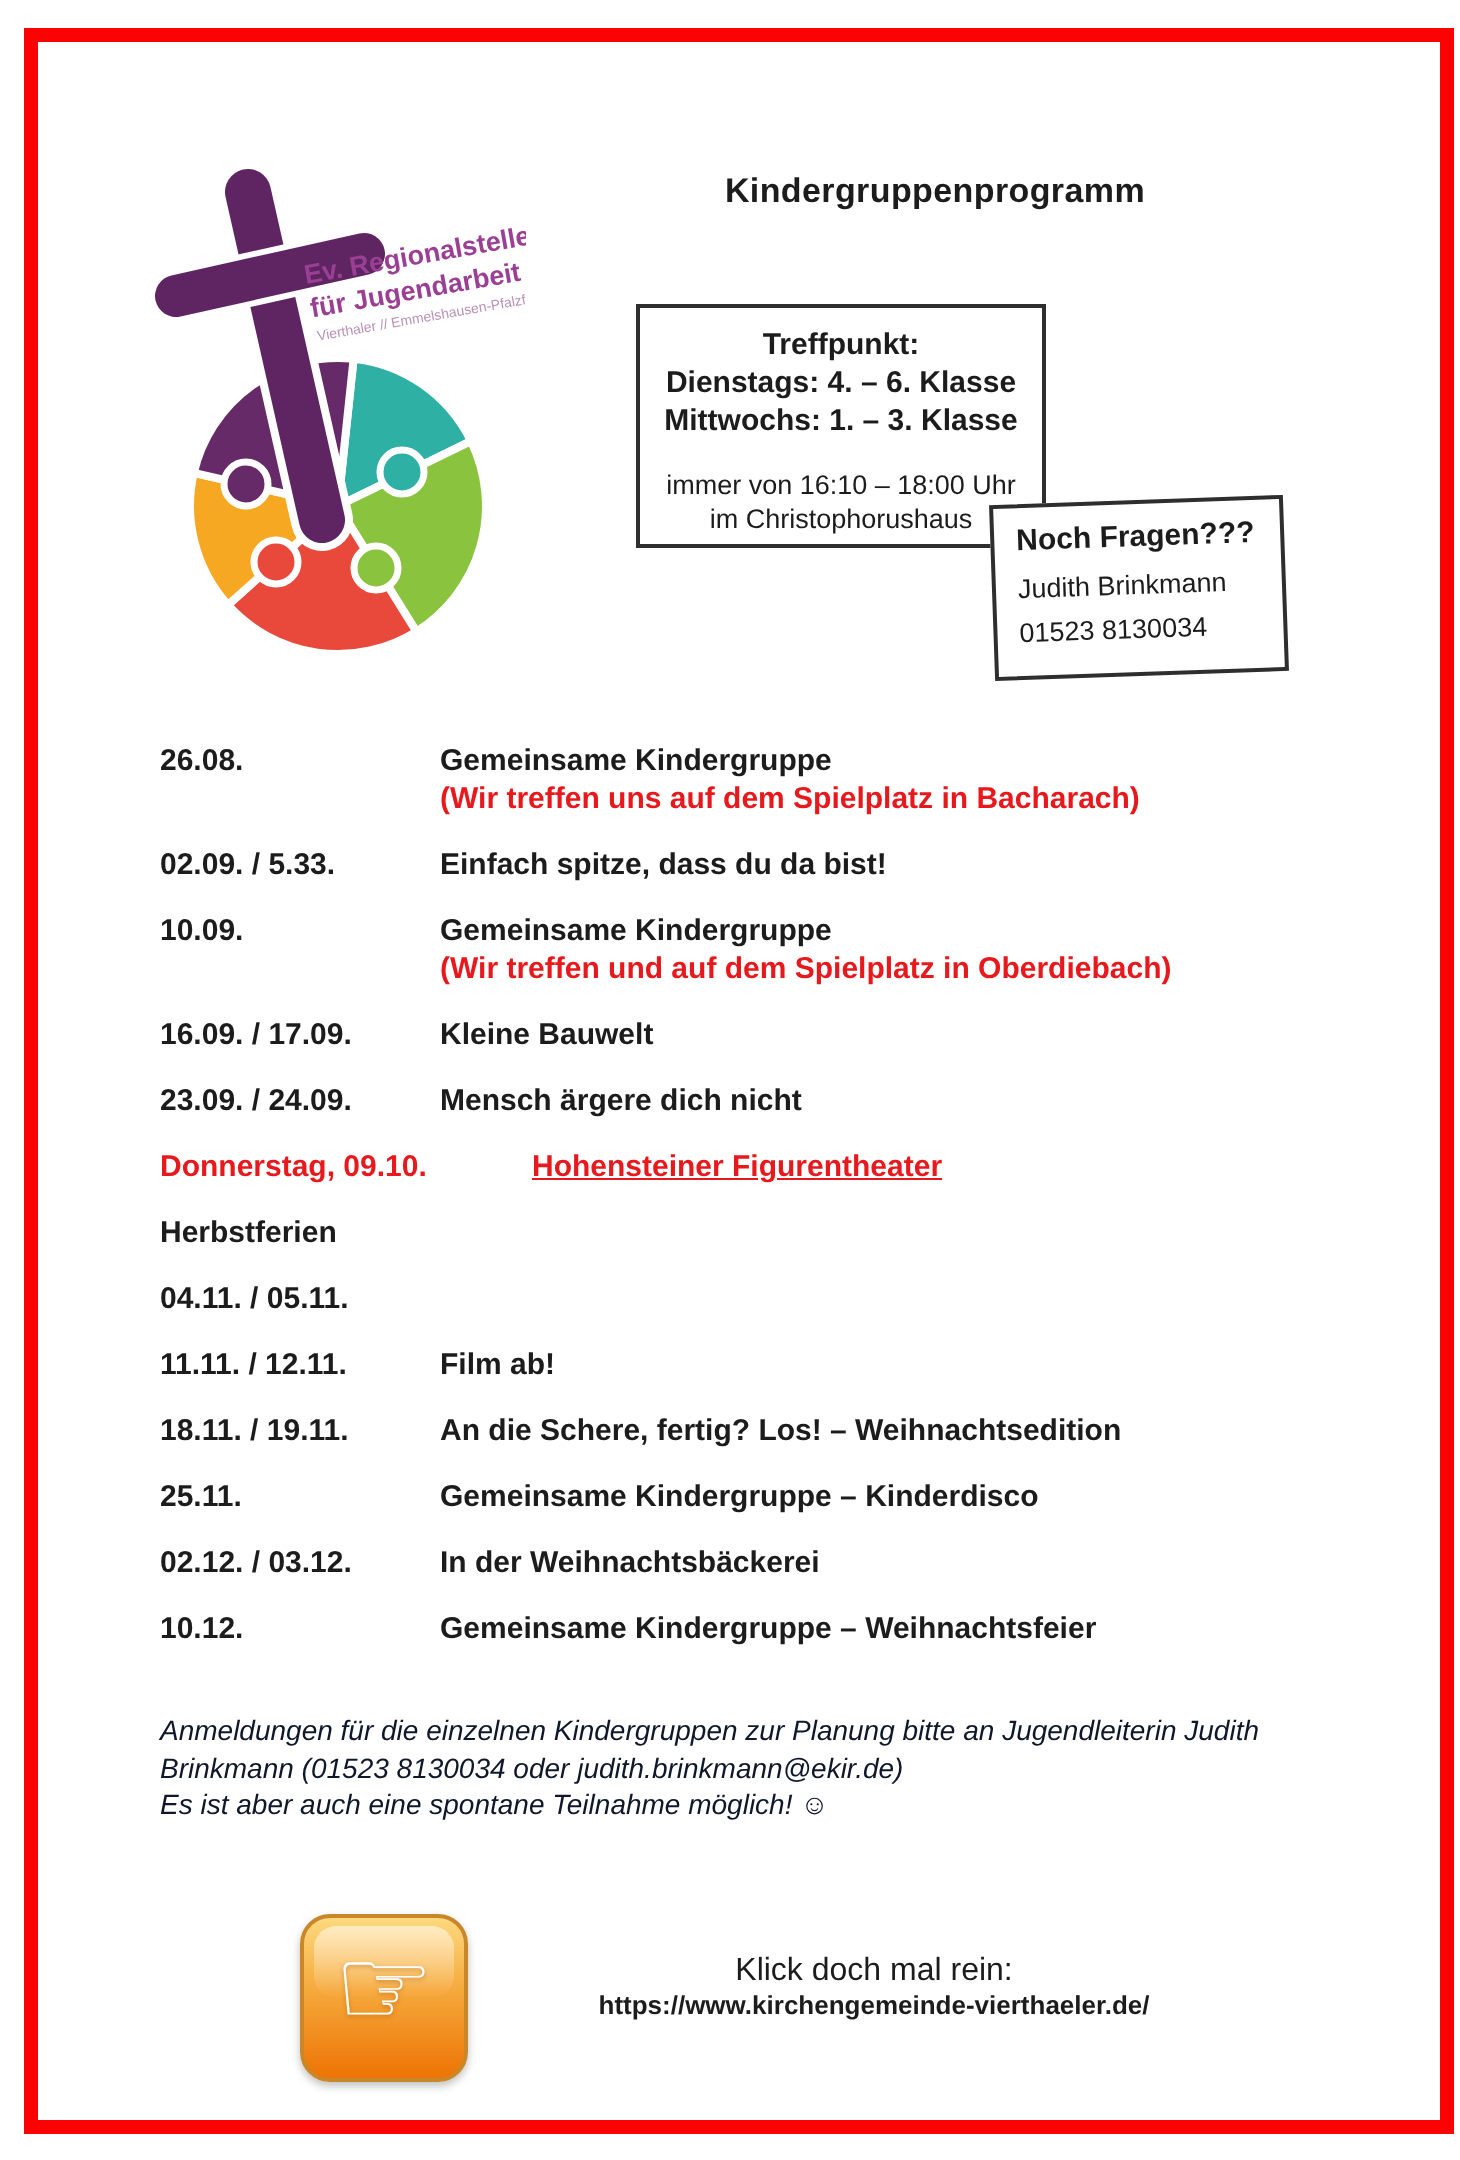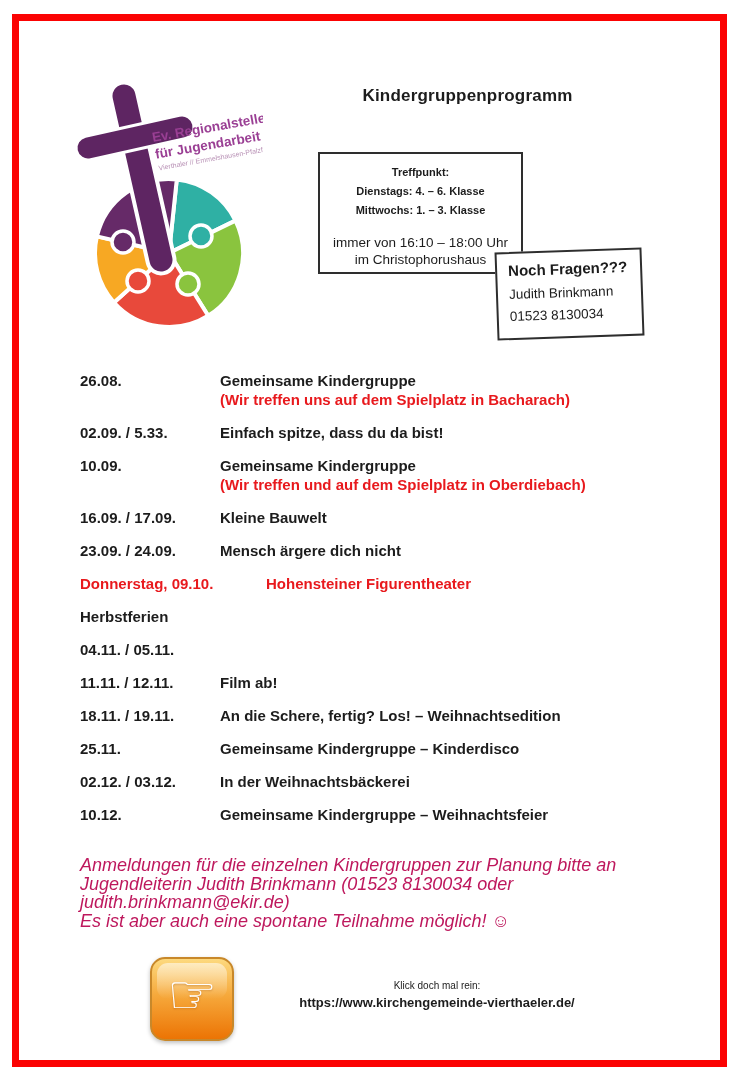--- a/index.html
+++ b/index.html
@@ -16,63 +16,63 @@
   .title{
     left:230px;top:86px;width:475px;text-align:center;
     font-size:17px;font-weight:bold;letter-spacing:.2px;
   }
   .logo-svg{left:63px;top:80px;width:200px;height:258px;}
 
   .meeting-box{
     left:318px;top:152px;width:205px;height:122px;box-sizing:border-box;
     border:2px solid #2e2e2e;text-align:center;padding-top:9px;background:#fff;z-index:2;
   }
-  .mb-bold{font-size:11px;font-weight:bold;line-height:19px;}
+  .mb-bold{font-size:15px;font-weight:bold;line-height:19px;}
   .mb-reg{font-size:13.5px;line-height:17px;}
   .mb-gap{margin-top:14px;}
 
   .contact-box{
     left:496px;top:250px;width:147px;height:88px;box-sizing:border-box;
     border:2px solid #2e2e2e;background:#fff;transform:rotate(-2deg);
     padding:8px 11px;z-index:5;
   }
   .cb-title{font-size:15px;font-weight:bold;margin-bottom:8px;}
   .cb-line{font-size:13.5px;margin-bottom:7px;}
 
   .schedule{left:80px;top:371px;width:572px;}
   .srow{display:flex;margin-bottom:14px;font-size:15px;font-weight:bold;line-height:19px;}
   .sdate{flex:0 0 140px;}
   .sevent{flex:1;}
   .snote{color:var(--accent-red,#e8191d);}
   .srow.hl{color:var(--accent-red,#e8191d);}
-  .srow.hl .sevent{padding-left:46px;}
+  .srow.hl .sevent{padding-left:46px;text-decoration:underline;}
 
   .reg-note{
     left:80px;top:856px;width:580px;
-    font-style:italic;font-size:18px;line-height:18.5px;color:#be185d;
+    font-style:italic;font-size:14px;line-height:18.5px;color:#0f172a;
   }
   .reg-note p{margin:0;}
 
   .hand-button{
     left:150px;top:957px;width:84px;height:84px;border-radius:15px;
     border:2px solid var(--btn-border,#c8882a);box-sizing:border-box;
     background:linear-gradient(180deg,var(--btn-top,#fdd97e) 0%,var(--btn-mid,#f6a93c) 45%,var(--btn-bot,#ec7404) 100%);
     box-shadow:0 2px 4px rgba(0,0,0,.25);cursor:pointer;
     display:flex;align-items:center;justify-content:center;
   }
   .hand-button::before{
     content:"";position:absolute;left:5px;right:5px;top:4px;height:36px;border-radius:11px;
     background:linear-gradient(180deg,rgba(255,255,255,.55),rgba(255,255,255,0));
   }
   .hand-glyph{
     font-family:"DejaVu Sans",sans-serif;font-size:56px;line-height:1;color:#fff;
     text-shadow:0 1px 2px rgba(150,70,0,.45);transform:translateY(-4px);
   }
   .footer-text{left:277px;top:976px;width:320px;text-align:center;}
-  .footer-cta{font-size:10px;line-height:19px;}
+  .footer-cta{font-size:16px;line-height:19px;}
   .footer-url{font-size:13px;font-weight:bold;white-space:nowrap;}
 </style>
 </head>
 <body>
 
 <div class="sheet">
 
   <div class="frame"></div>
 
   <svg class="abs logo-svg" viewBox="0 0 200 258">

